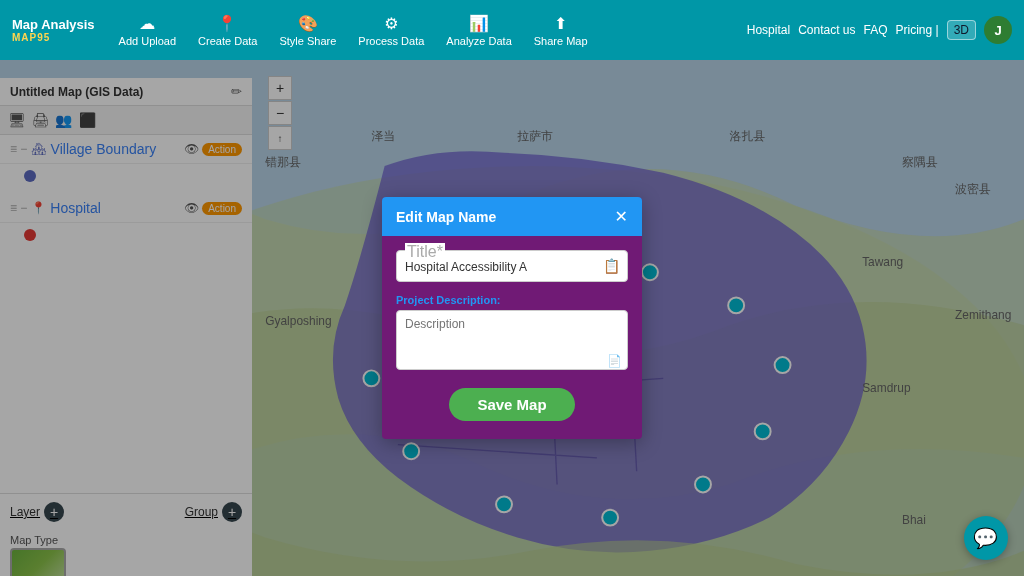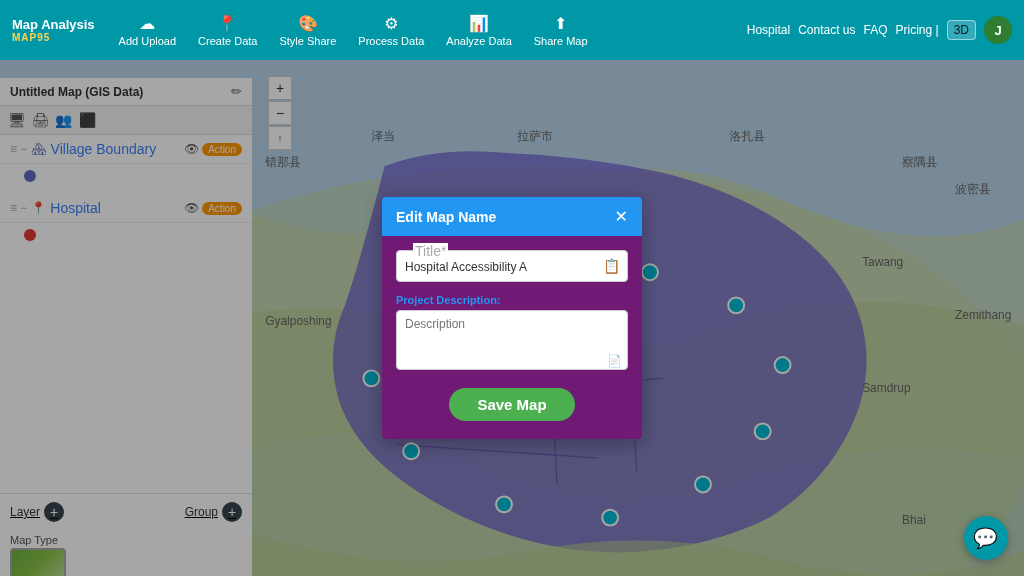--- a/index.html
+++ b/index.html
@@ -299,22 +299,22 @@
     .field-group {
       position: relative;
       border: 1px solid #ccc;
       border-radius: 4px;
       padding: 6px 30px 6px 8px;
       margin-bottom: 12px;
       background: white;
     }
     .field-title-label {
       position: absolute;
-      top: -8px; left: 16px;
-      font-size: 14px;
+      top: -8px; left: 8px;
+      font-size: 16px;
       color: #aaa;
       background: white;
       padding: 0 2px;
     }
     .field-value {
       font-size: 12px;
       color: #333;
     }
     .field-copy-icon {
       position: absolute;

